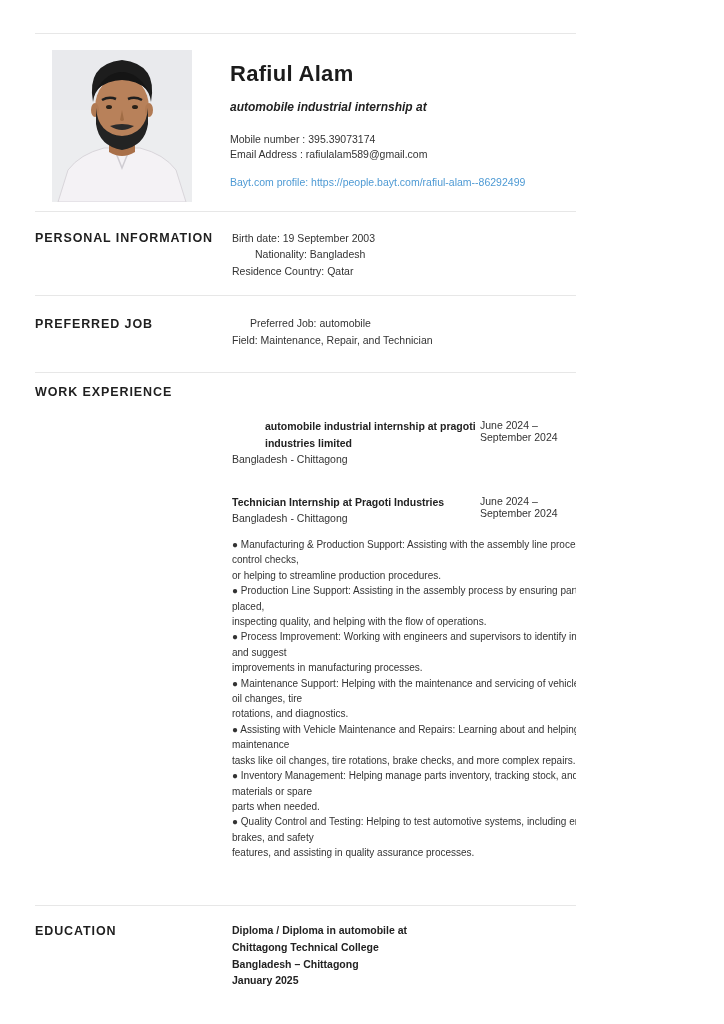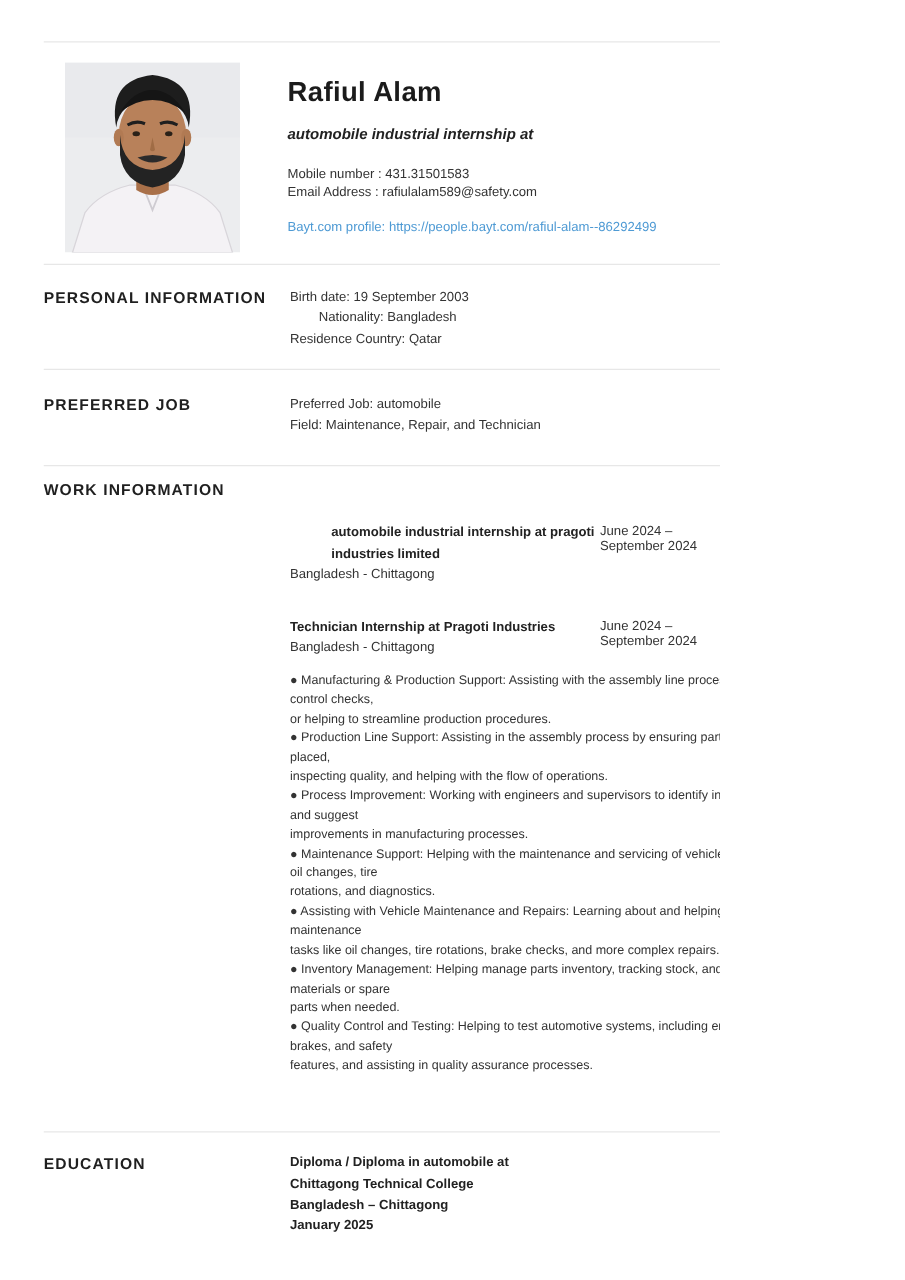--- a/index.html
+++ b/index.html
@@ -100,37 +100,37 @@
 
       <path d="M70,60 L68,70 Q70,72 72,70 Z" fill="#a06c45"></path>
 
       <path d="M44,58 L44,74 Q47,96 70,100 Q93,96 96,74 L96,58 Q94,84 70,86 Q46,84 44,58 Z" fill="#232323"></path>
       <path d="M58,76 Q70,72 82,76 Q76,80 70,80 Q64,80 58,76 Z" fill="#2b2b2b"></path>
     </svg>
   </div>
 
   <div class="name">Rafiul Alam</div>
   <div class="subtitle">automobile industrial internship at</div>
-  <div class="contact-line" style="top:133px;">Mobile number : 431.31501583</div>
-  <div class="contact-line" style="top:148px;">Email Address : rafiulalam589@safety.com</div>
+  <div class="contact-line" style="top:133px;">Mobile number : 395.39073174</div>
+  <div class="contact-line" style="top:148px;">Email Address : rafiulalam589@gmail.com</div>
   <a class="profile-link">Bayt.com profile: https://people.bayt.com/rafiul-alam--86292499</a>
 
   <div class="divider" style="top:211px;"></div>
   <div class="section-label" style="top:231px;">PERSONAL INFORMATION</div>
   <div class="content" style="top:230px;">Birth date: 19 September 2003</div>
   <div class="content" style="top:246px;padding-left:23px;">Nationality: Bangladesh</div>
   <div class="content" style="top:263px;">Residence Country: Qatar</div>
 
   <div class="divider" style="top:295px;"></div>
   <div class="section-label" style="top:317px;">PREFERRED JOB</div>
-  <div class="content" style="top:315px;">Preferred Job: automobile</div>
+  <div class="content" style="top:315px;margin-left:18px;">Preferred Job: automobile</div>
   <div class="content" style="top:332px;">Field: Maintenance, Repair, and Technician</div>
 
   <div class="divider" style="top:372px;"></div>
-  <div class="section-label" style="top:385px;">WORK INFORMATION</div>
+  <div class="section-label" style="top:385px;">WORK EXPERIENCE</div>
 
   <div class="entry-title" style="top:418px;margin-left:33px;">automobile industrial internship at pragoti
 industries limited</div>
   <div class="entry-dates" style="top:419px;">June 2024 – September 2024</div>
   <div class="entry-location" style="top:453px;">Bangladesh - Chittagong</div>
 
   <div class="entry-title" style="top:494px;width:260px;">Technician Internship at Pragoti Industries</div>
   <div class="entry-dates" style="top:495px;">June 2024 – September 2024</div>
   <div class="entry-location" style="top:512px;">Bangladesh - Chittagong</div>
 

